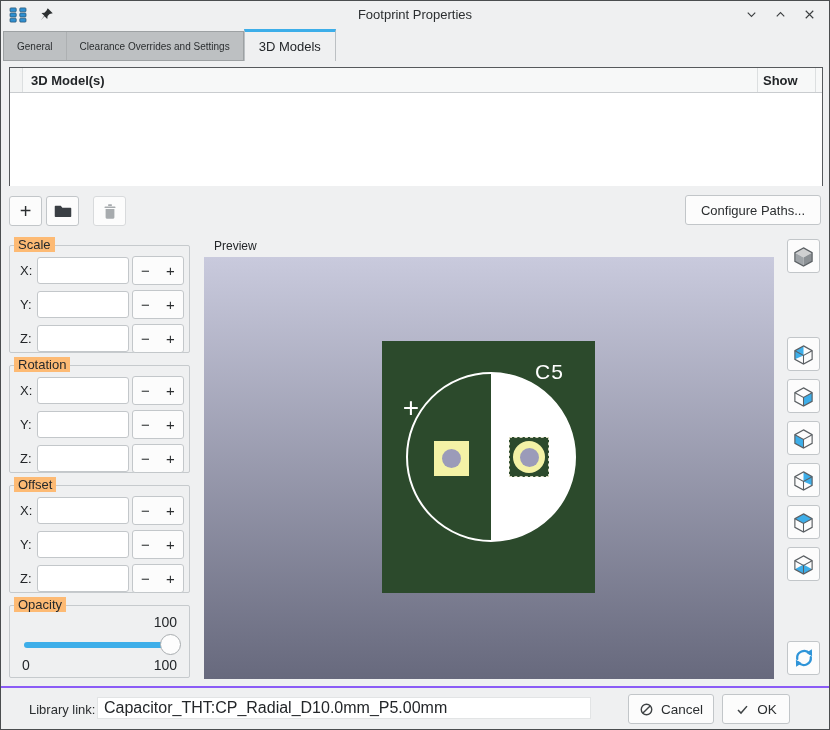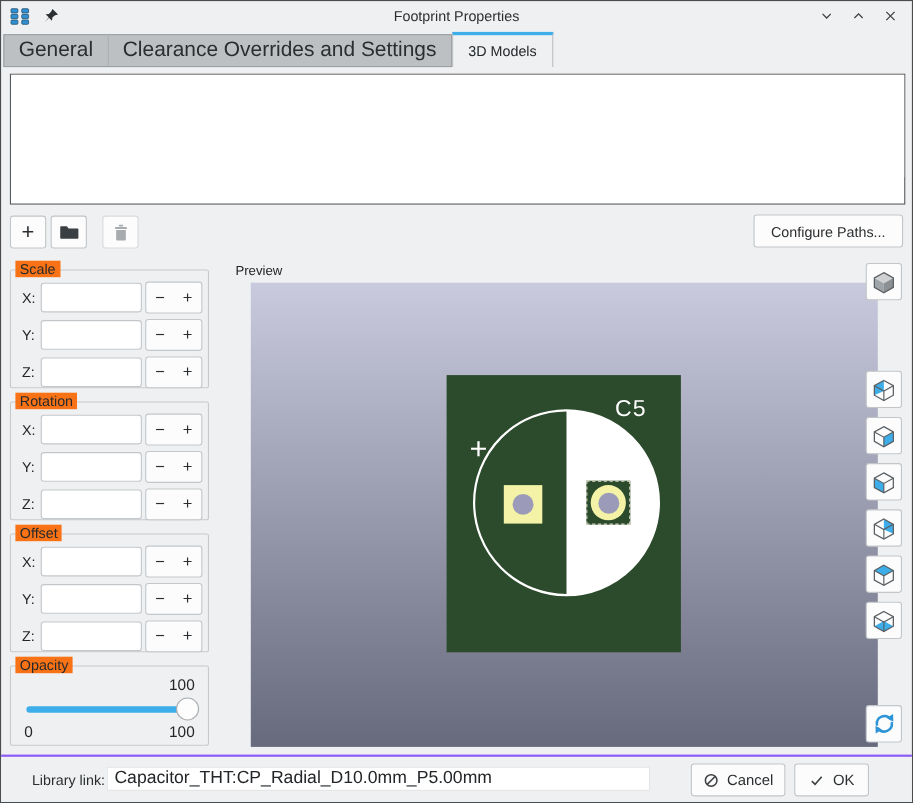--- a/index.html
+++ b/index.html
@@ -12,56 +12,56 @@
   
   .titlebar{ position:absolute; top:0; left:0; right:0; height:27px; display:flex; align-items:center; }
   .tb-icon{ margin-left:8px; display:flex; align-items:center; }
   .tb-pin{ margin-left:12px; display:flex; align-items:center; }
   .tb-title{ position:absolute; left:0; right:0; text-align:center; font-size:13px; color:#2b2e30; pointer-events:none; }
   .win-controls{ margin-left:auto; margin-right:10px; display:flex; gap:9px; z-index:2; }
   .win-btn{ width:20px; height:20px; display:flex; align-items:center; justify-content:center; background:transparent; border:none; cursor:default; }
   
   .tabbar{ position:absolute; top:28px; left:2px; display:flex; align-items:flex-end; height:32px; }
   .tabs-inactive{ display:flex; height:30px; background:#bdc0c2; border:1px solid #9da1a3; }
-  .tab{ padding:0 13px; font-size:19px; display:flex; align-items:center; color:#2b2e30; white-space:nowrap; }
+  .tab{ padding:0 13px; font-size:10px; display:flex; align-items:center; color:#2b2e30; white-space:nowrap; }
   .tab + .tab{ border-left:1px solid #adb0b2; }
   .tab-active{ height:32px; background:#eff0f1; border:1px solid #bcc0c3; border-bottom:none; border-top:3px solid #3daee9; padding:0 14px; display:flex; align-items:center; font-size:13px;margin-top:20px; }
   
   .model-table{ position:absolute; left:8px; top:66px; width:814px; height:119px; background:#fff; border:1px solid #56595c; }
   .mt-header{ display:flex; height:25px; background:#f7f8f8; border-bottom:1px solid #c9cccf; font-weight:bold; font-size:13px; }
   .mt-ind{ width:13px; border-right:1px solid #dcdfe0; background:#f2f3f3; }
   .mt-model{ flex:1; border-right:1px solid #dcdfe0; display:flex; align-items:center; padding-left:8px; }
   .mt-show{ width:58px; border-right:1px solid #dcdfe0; display:flex; align-items:center; padding-left:5px; }
   .mt-sliver{ width:6px; }
   .mt-body{ height:93px; background:#fff; }
   
   .tool-btn{ position:absolute; top:195px; width:33px; height:30px; background:#fcfcfc; border:1px solid #c2c6c9; border-radius:3px; display:flex; align-items:center; justify-content:center; cursor:default; }
   .tool-btn.disabled{ border-color:#d8dadc; }
   .btn-add{ left:8px; font-size:20px; font-weight:400; color:#2b2e30; }
   .btn-browse{ left:45px; }
   .btn-delete{ left:92px; }
   .configure-paths{ position:absolute; right:8px; top:194px; height:30px; padding:0 15px; background:#fcfcfc; border:1px solid #c2c6c9; border-radius:3px; font-size:13px; display:flex; align-items:center; color:#2b2e30; cursor:default; }
   
   .group{ position:absolute; left:8px; width:181px; border:1px solid #c6cacd; border-radius:2px; background:#eff0f1; }
-  .group-title{ position:absolute; top:-9px; left:4px; background:#f97316; padding:0 4px; font-size:13px; color:#26292b; }
+  .group-title{ position:absolute; top:-9px; left:4px; background:#fdba74; padding:0 4px; font-size:13px; color:#26292b; }
   .grp-rows{ padding:10px 5px 2px 5px; }
   .axis-row{ display:flex; align-items:center; margin-bottom:5px; }
   .axis-label{ width:22px; text-align:left; padding-left:5px; font-size:13px; }
   .axis-input{ flex:1; height:27px; border:1px solid #c3c7ca; border-radius:3px; background:#fff; font-size:13px; padding:0 5px; min-width:0; outline:none; }
   .spin{ width:52px; height:29px; margin-left:3px; border:1px solid #c3c7ca; border-radius:3px; background:#fcfcfc; display:flex; }
   .spin span{ flex:1; text-align:center; line-height:27px; font-size:15px; color:#2b2e30; cursor:default; }
   
   .op-value{ text-align:right; padding:8px 12px 0 0; font-size:14px; }
   .op-slider{ position:relative; height:22px; margin:4px 12px 0 14px; }
   .op-track{ position:absolute; left:0; right:0; top:8px; height:6px; background:#3daee9; border-radius:3px; }
   .op-handle{ position:absolute; right:-4px; top:0px; width:21px; height:21px; border-radius:50%; background:#fdfdfd; border:1px solid #a9adb0; }
   .op-minmax{ display:flex; justify-content:space-between; padding:1px 12px 5px 12px; font-size:14px; }
   
   .preview-label{ position:absolute; left:213px; top:238px; font-size:12px; }
-  .preview-canvas{ position:absolute; left:203px; top:256px; width:570px; height:422px; background:linear-gradient(#c9cadd,#67697d);margin-left:24px; }
+  .preview-canvas{ position:absolute; left:203px; top:256px; width:570px; height:422px; background:linear-gradient(#c9cadd,#67697d); }
   .board{ position:absolute; left:178px; top:84px; width:213px; height:252px; background:#2c4a2c; }
   .ref-text{ position:absolute; left:153px; top:19px; color:#fff; font-size:21px; letter-spacing:1px; }
   .silk-svg{ position:absolute; left:0; top:0; }
   .polarity{ position:absolute; left:16px; top:54px; width:26px; height:26px; color:#fff; font-size:28px; font-weight:200; line-height:26px; text-align:center; }
   .pad1{ position:absolute; left:52px; top:100px; width:35px; height:35px; background:#f4f2a6; }
   .pad1 .hole{ position:absolute; left:8px; top:8px; width:19px; height:19px; border-radius:50%; background:#9b9bb9; }
   .pad2{ position:absolute; left:127px; top:96px; width:40px; height:40px; background:#2c4a2c; border:1px dashed #d9d9c2; }
   .pad2 .ring{ position:absolute; left:3px; top:3px; width:32px; height:32px; border-radius:50%; background:#f4f2a6; }
   .pad2 .hole{ position:absolute; left:9.5px; top:9.5px; width:19px; height:19px; border-radius:50%; background:#9b9bb9; }
   
@@ -117,20 +117,26 @@
 
   <div class="tabbar">
     <div class="tabs-inactive">
       <div class="tab">General</div>
       <div class="tab">Clearance Overrides and Settings</div>
     </div>
     <div class="tab-active">3D Models</div>
   </div>
 
   <div class="model-table">
+    <div class="mt-header">
+      <div class="mt-ind"></div>
+      <div class="mt-model">3D Model(s)</div>
+      <div class="mt-show">Show</div>
+      <div class="mt-sliver"></div>
+    </div>
     <div class="mt-body"></div>
   </div>
 
   <button class="tool-btn btn-add">
     <span>+</span>
   </button>
   <button class="tool-btn btn-browse">
     <svg width="18" height="16" viewBox="0 0 24 20">
       <path d="M2 3 h7 l2.2 2.5 H22 a1 1 0 0 1 1 1 V17 a1 1 0 0 1 -1 1 H2 a1 1 0 0 1 -1 -1 V4 a1 1 0 0 1 1-1 z" fill="#3a3f44"></path>
     </svg>

